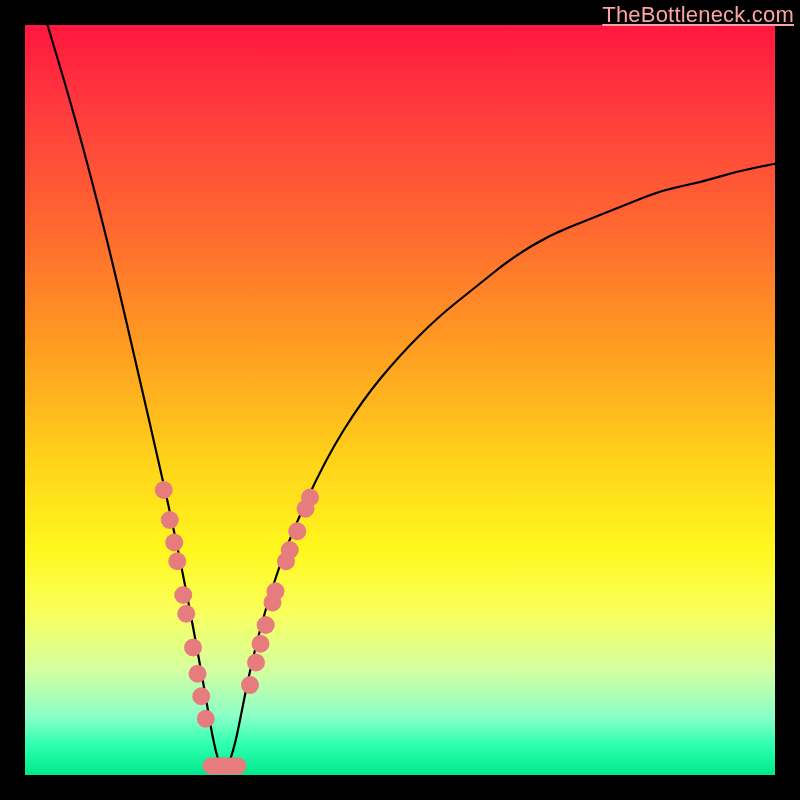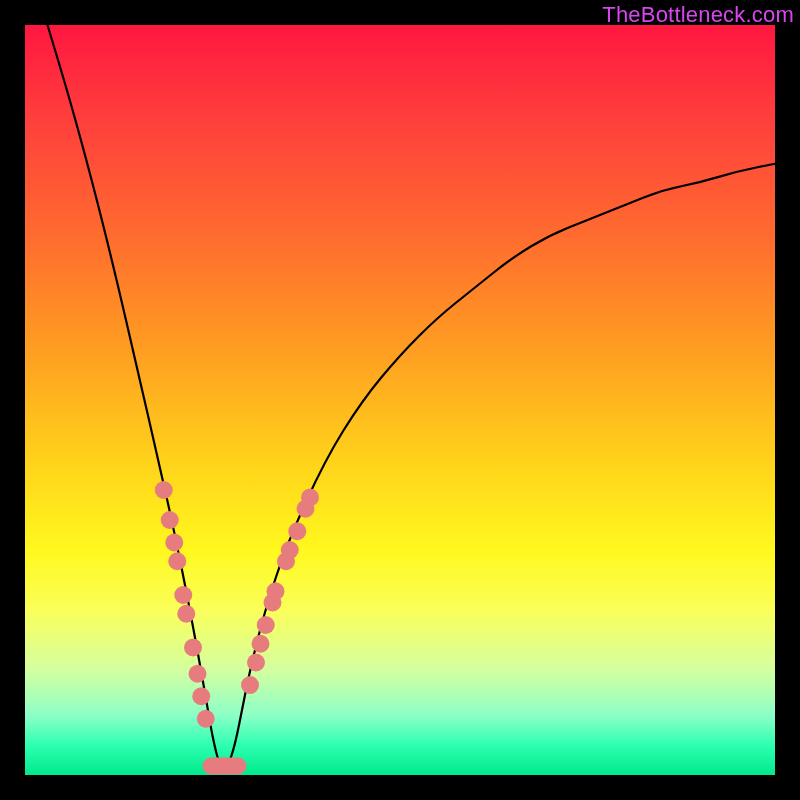--- a/index.html
+++ b/index.html
@@ -28,25 +28,26 @@
       #d4ffa0 86%,
       #8dffc7 92%,
       #2effb0 96%,
       #00e98c 100%
     );
   }
   .watermark {
     position: absolute;
     top: 2px;
     right: 6px;
-    color: #d946ef;
+    color: #fca5a5;
     font-size: 22px;
     letter-spacing: 0.2px;
     font-weight: 500;
     z-index: 10;
+    text-decoration: underline;
   }
   svg.plot {
     position: absolute;
     left: 0;
     top: 0;
     width: 750px;
     height: 750px;
     overflow: visible;
   }
   .curve {

